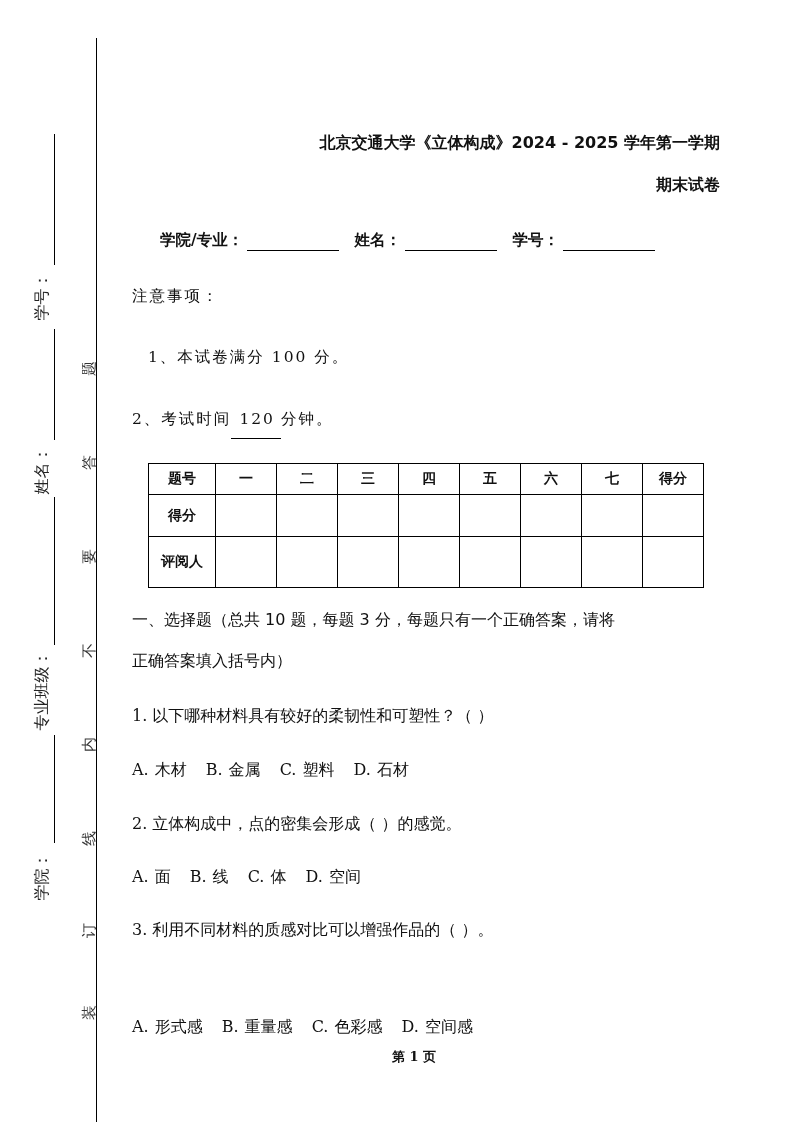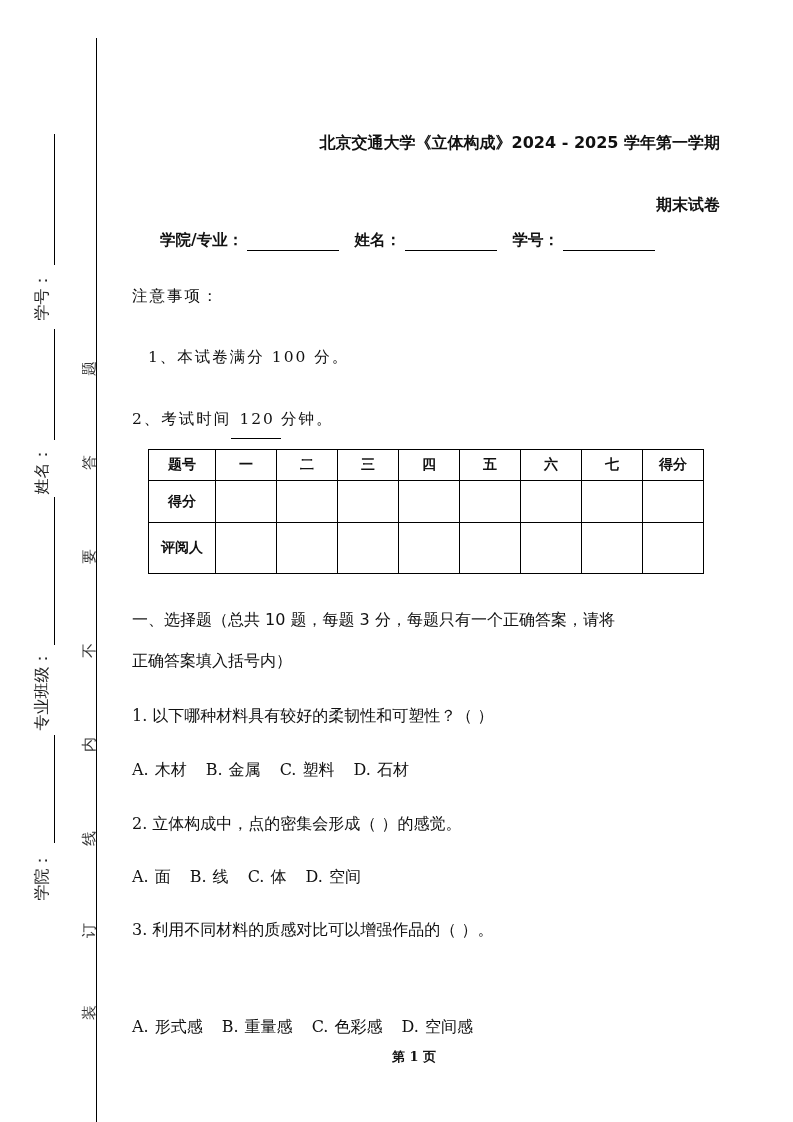--- a/index.html
+++ b/index.html
@@ -10,21 +10,21 @@
            white-space:nowrap; font-size:16px; font-family:"DejaVu Serif",serif; color:#222; }
   .binding-char { position:absolute; left:80px; font-size:15px; color:#333;
                   transform:rotate(-90deg); width:18px; text-align:center; }
   .title { position:absolute; left:120px; width:600px; text-align:right;
            font-family:"DejaVu Sans","Liberation Sans",sans-serif; font-weight:bold; font-size:16px; }
   .info { position:absolute; top:230px; left:160px; font-family:"DejaVu Sans",sans-serif;
           font-weight:bold; font-size:15.5px; white-space:nowrap; }
   .info .blank { display:inline-block; width:92px; border-bottom:1.2px solid #000; margin:0 10px 0 4px; height:16px; vertical-align:bottom; }
   .para { position:absolute; left:132px; font-size:15.5px; white-space:nowrap; letter-spacing:2px; }
   .underline { display:inline-block; border-bottom:1.2px solid #000; padding:0 6px 10px 8px; }
-  table.score { position:absolute; left:148px; top:449px; border-collapse:collapse; }
+  table.score { position:absolute; left:148px; top:463px; border-collapse:collapse; }
   table.score td { border:1.3px solid #000; width:60px; text-align:center;
                    font-family:"DejaVu Sans",sans-serif; font-size:14px; font-weight:bold; padding:0; }
   table.score td.first { width:66px; }
   table.score tr.h td { height:30px; }
   table.score tr.r1 td { height:41px; }
   table.score tr.r2 td { height:50px; }
   .q { position:absolute; left:132px; font-size:16px; white-space:nowrap;
        font-family:"DejaVu Sans","Liberation Sans",sans-serif; }
   .q .num { font-family:"DejaVu Serif",serif; }
   .opt { margin-right:14px; }
@@ -49,21 +49,21 @@
 <div class="binding-char" style="top:359px;">题</div>
 <div class="binding-char" style="top:453px;">答</div>
 <div class="binding-char" style="top:547px;">要</div>
 <div class="binding-char" style="top:641px;">不</div>
 <div class="binding-char" style="top:735px;">内</div>
 <div class="binding-char" style="top:829px;">线</div>
 <div class="binding-char" style="top:921px;">订</div>
 <div class="binding-char" style="top:1003px;">装</div>
 
 <div class="title" style="top:133px;">北京交通大学《立体构成》2024 - 2025 学年第一学期</div>
-<div class="title" style="top:175px;margin-top:20px;">期末试卷</div>
+<div class="title" style="top:175px;">期末试卷</div>
 
 <div class="info">
   <span>学院/专业：</span><span class="blank"></span>
   <span>姓名：</span><span class="blank"></span>
   <span>学号：</span><span class="blank"></span>
 </div>
 
 <div class="para" style="top:286px;">注意事项：</div>
 <div class="para" style="top:347px;margin-left:16px;">1、本试卷满分 100 分。</div>
 <div class="para" style="top:409px;">

